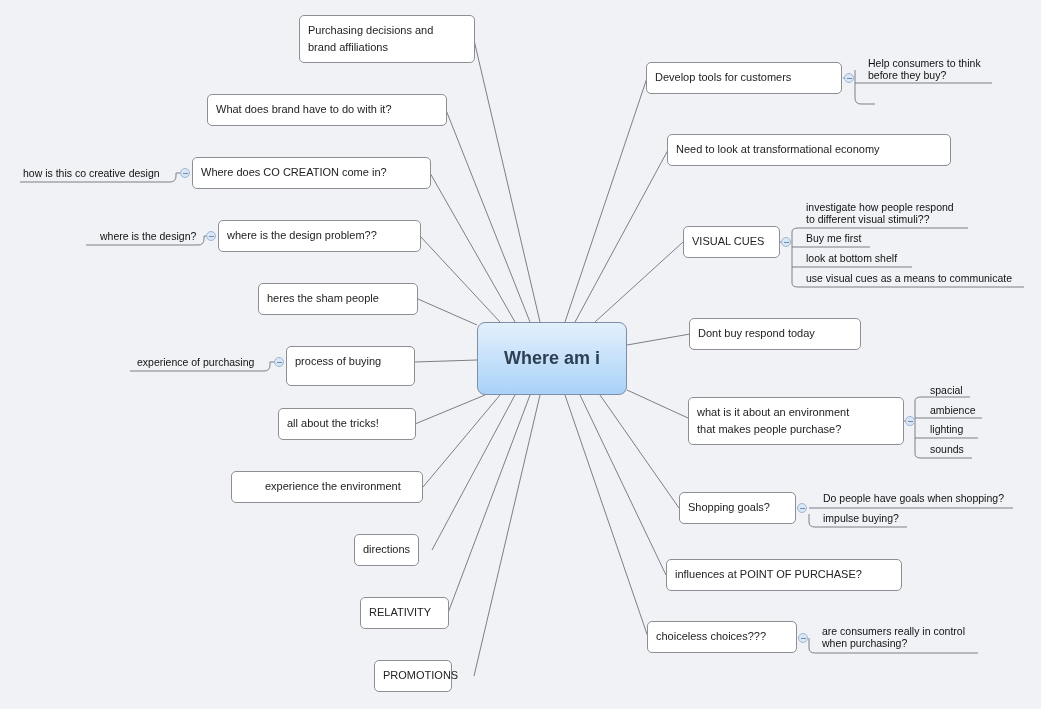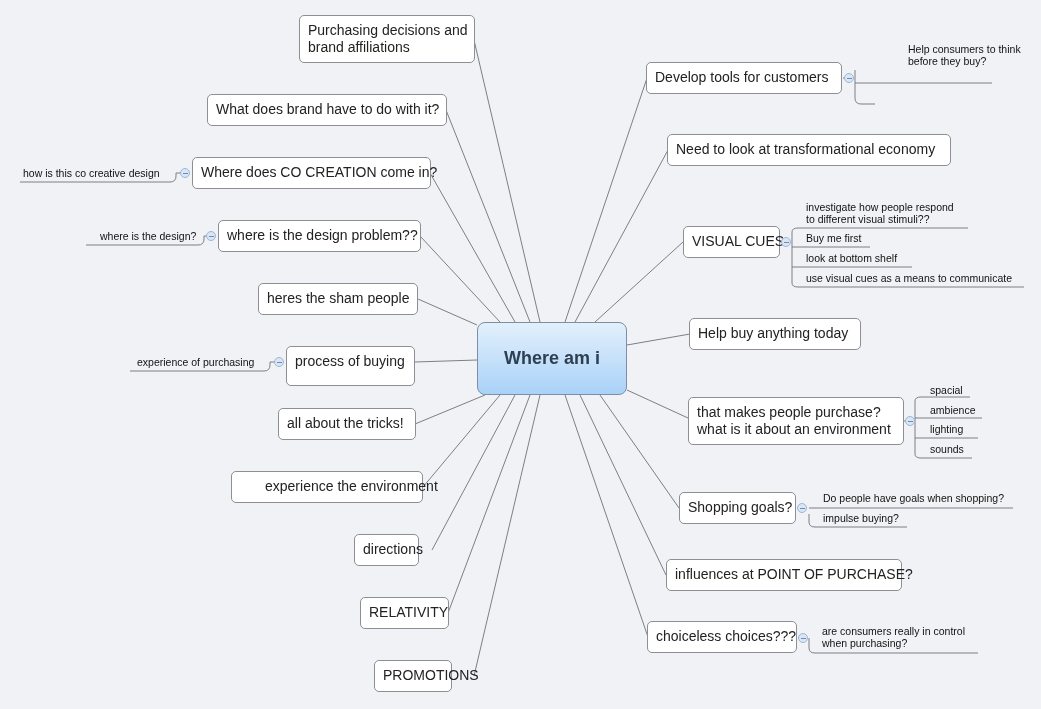--- a/index.html
+++ b/index.html
@@ -6,21 +6,21 @@
   body {
     width:1041px; height:709px; position:relative; overflow:hidden;
     background:#f1f2f6;
     font-family:"Liberation Sans", "DejaVu Sans", sans-serif;
     color:#222;
   }
   svg.lines { position:absolute; left:0; top:0; width:1041px; height:709px; pointer-events:none; }
   .node {
     position:absolute; box-sizing:border-box;
     background:#fff; border:1px solid #8d8f94; border-radius:5px;
-    font-size:14px; line-height:17px; padding:6px 8px;
+    font-size:11px; line-height:17px; padding:6px 8px;
     white-space:nowrap; cursor:pointer;
   }
   .central {
     position:absolute; box-sizing:border-box;
     left:477px; top:322px; width:150px; height:73px;
     border:1px solid #7d8ea6; border-radius:8px;
     background:linear-gradient(#e3f0fc, #a9d2f8);
     display:flex; align-items:center; justify-content:center;
     font-weight:bold; font-size:18px; color:#2e3f52;
     cursor:pointer;
@@ -137,21 +137,21 @@
   <span>RELATIVITY</span>
 </div>
 <div class="node" style="left:374px;top:660px;width:78px;height:32px;">
   <span>PROMOTIONS</span>
 </div>
 
 <div class="node" style="left:646px;top:62px;width:196px;height:32px;">
   <span>Develop tools for customers</span>
 </div>
 <div class="collapse" style="left:844px;top:73px;"></div>
-<div class="leaf" style="left:868px;top:43px;margin-left:40px;">
+<div class="leaf" style="left:868px;top:57px;">
   <div>Help consumers to think</div>
   <div>before they buy?</div>
 </div>
 
 <div class="node" style="left:667px;top:134px;width:284px;height:32px;">
   <span>Need to look at transformational economy</span>
 </div>
 
 <div class="node" style="left:683px;top:226px;width:97px;height:32px;">
   <span>VISUAL CUES</span>
@@ -159,26 +159,26 @@
 <div class="collapse" style="left:781px;top:237px;"></div>
 <div class="leaf" style="left:806px;top:201px;">
   <div>investigate how people respond</div>
   <div>to different visual stimuli??</div>
 </div>
 <div class="leaf" style="left:806px;top:232px;">Buy me first</div>
 <div class="leaf" style="left:806px;top:252px;">look at bottom shelf</div>
 <div class="leaf" style="left:806px;top:272px;">use visual cues as a means to communicate</div>
 
 <div class="node" style="left:689px;top:318px;width:172px;height:32px;">
-  <span>Help buy anything today</span>
+  <span>Dont buy respond today</span>
 </div>
 
 <div class="node" style="left:688px;top:397px;width:216px;height:48px;">
+  <div>what is it about an environment</div>
   <div>that makes people purchase?</div>
-  <div>what is it about an environment</div>
 </div>
 <div class="collapse" style="left:905px;top:416px;"></div>
 <div class="leaf" style="left:930px;top:384px;">spacial</div>
 <div class="leaf" style="left:930px;top:404px;">ambience</div>
 <div class="leaf" style="left:930px;top:423px;">lighting</div>
 <div class="leaf" style="left:930px;top:443px;">sounds</div>
 
 <div class="node" style="left:679px;top:492px;width:117px;height:32px;">
   <span>Shopping goals?</span>
 </div>

